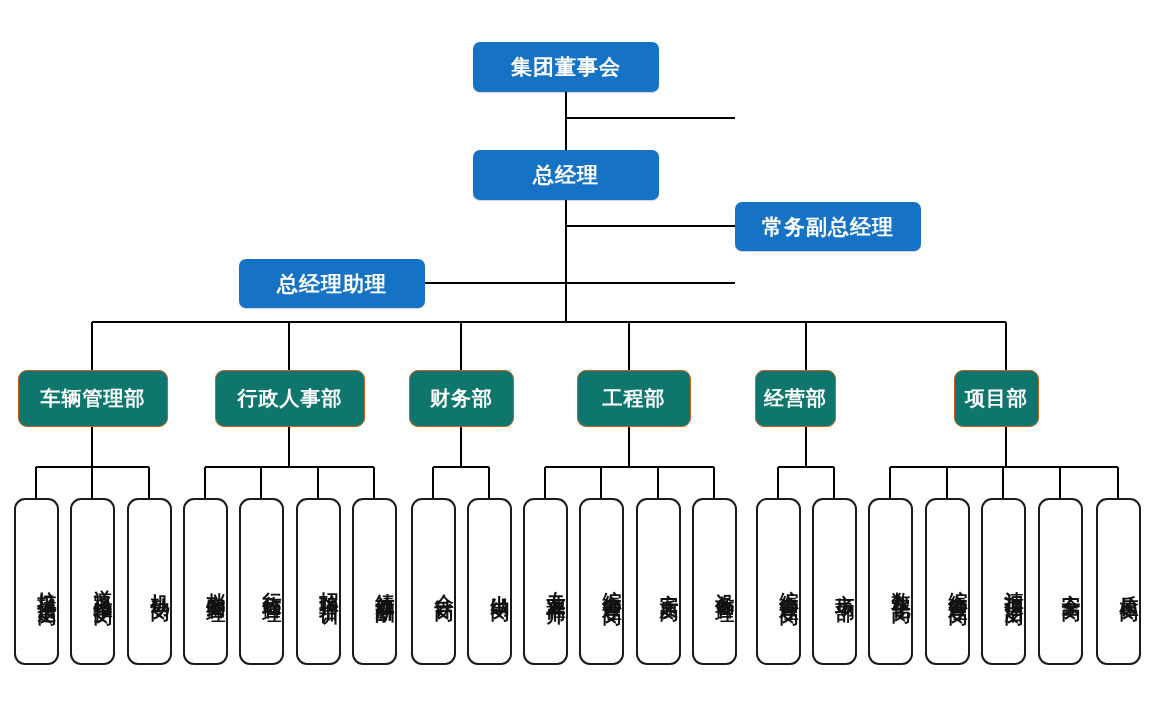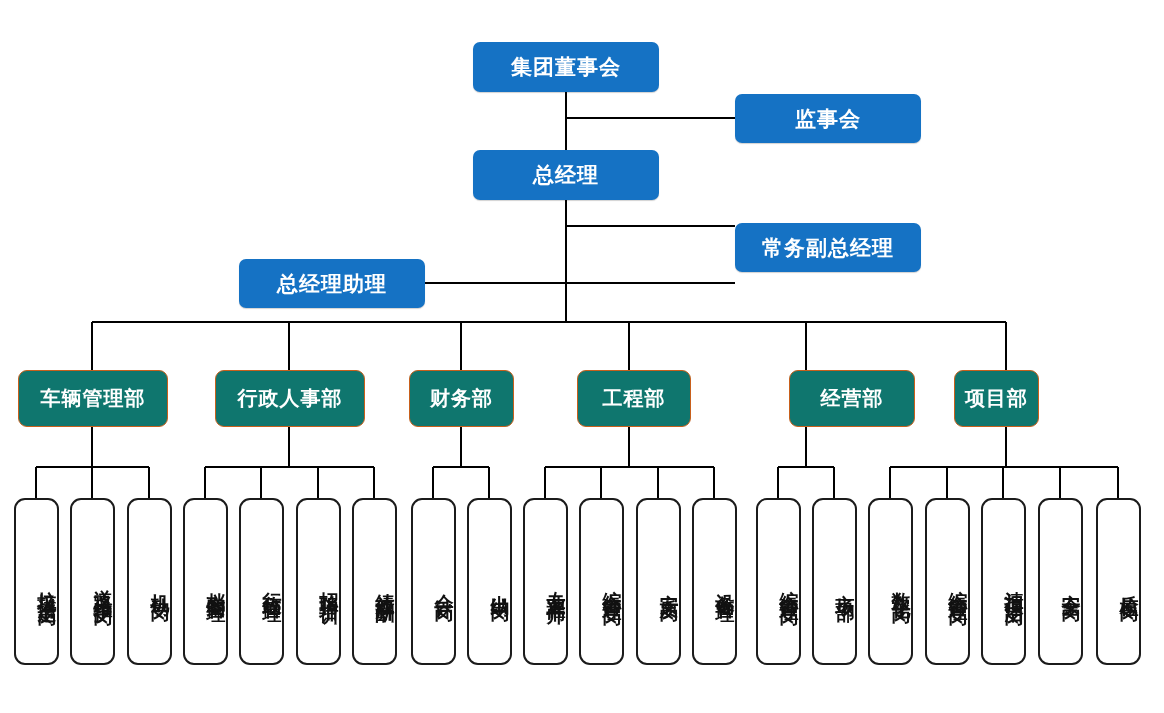--- a/index.html
+++ b/index.html
@@ -109,38 +109,37 @@
       <line x1="890" y1="467" x2="890" y2="498"></line>
       <line x1="947" y1="467" x2="947" y2="498"></line>
       <line x1="1003" y1="467" x2="1003" y2="498"></line>
       <line x1="1060" y1="467" x2="1060" y2="498"></line>
       <line x1="1118" y1="467" x2="1118" y2="498"></line>
     </g>
   </svg>
 
   <div class="node exec" style="left:473px;top:42px;width:186px;height:50px;">集团董事会</div>
 
-  <div class="node exec" style="left:735px;top:94px;width:186px;height:49px;">监事会</div>
 
   <div class="node exec" style="left:473px;top:150px;width:186px;height:50px;">总经理</div>
 
-  <div class="node exec" style="left:735px;top:202px;width:186px;height:49px;margin-top:21px;">常务副总经理</div>
+  <div class="node exec" style="left:735px;top:202px;width:186px;height:49px;">常务副总经理</div>
 
   <div class="node exec" style="left:239px;top:259px;width:186px;height:49px;">总经理助理</div>
 
 
   <div class="node dept" style="left:18px;top:370px;width:150px;height:57px;">车辆管理部</div>
 
   <div class="node dept" style="left:215px;top:370px;width:150px;height:57px;">行政人事部</div>
 
   <div class="node dept" style="left:409px;top:370px;width:105px;height:57px;">财务部</div>
 
   <div class="node dept" style="left:577px;top:370px;width:114px;height:57px;">工程部</div>
 
-  <div class="node dept" style="left:789px;top:370px;width:126px;height:57px;">经营部</div>
+  <div class="node dept" style="left:755px;top:370px;width:81px;height:57px;">经营部</div>
 
   <div class="node dept" style="left:954px;top:370px;width:85px;height:57px;">项目部</div>
 
   <div class="node post" style="left:14px;top:498px;width:45px;height:167px;">垃圾清运岗</div>
   <div class="node post" style="left:70px;top:498px;width:45px;height:167px;">道路维护岗</div>
   <div class="node post" style="left:127px;top:498px;width:45px;height:167px;">机动岗</div>
 
   <div class="node post" style="left:183px;top:498px;width:45px;height:167px;">档案管理</div>
   <div class="node post" style="left:239px;top:498px;width:45px;height:167px;">行政管理</div>
   <div class="node post" style="left:296px;top:498px;width:45px;height:167px;">招聘培训</div>

